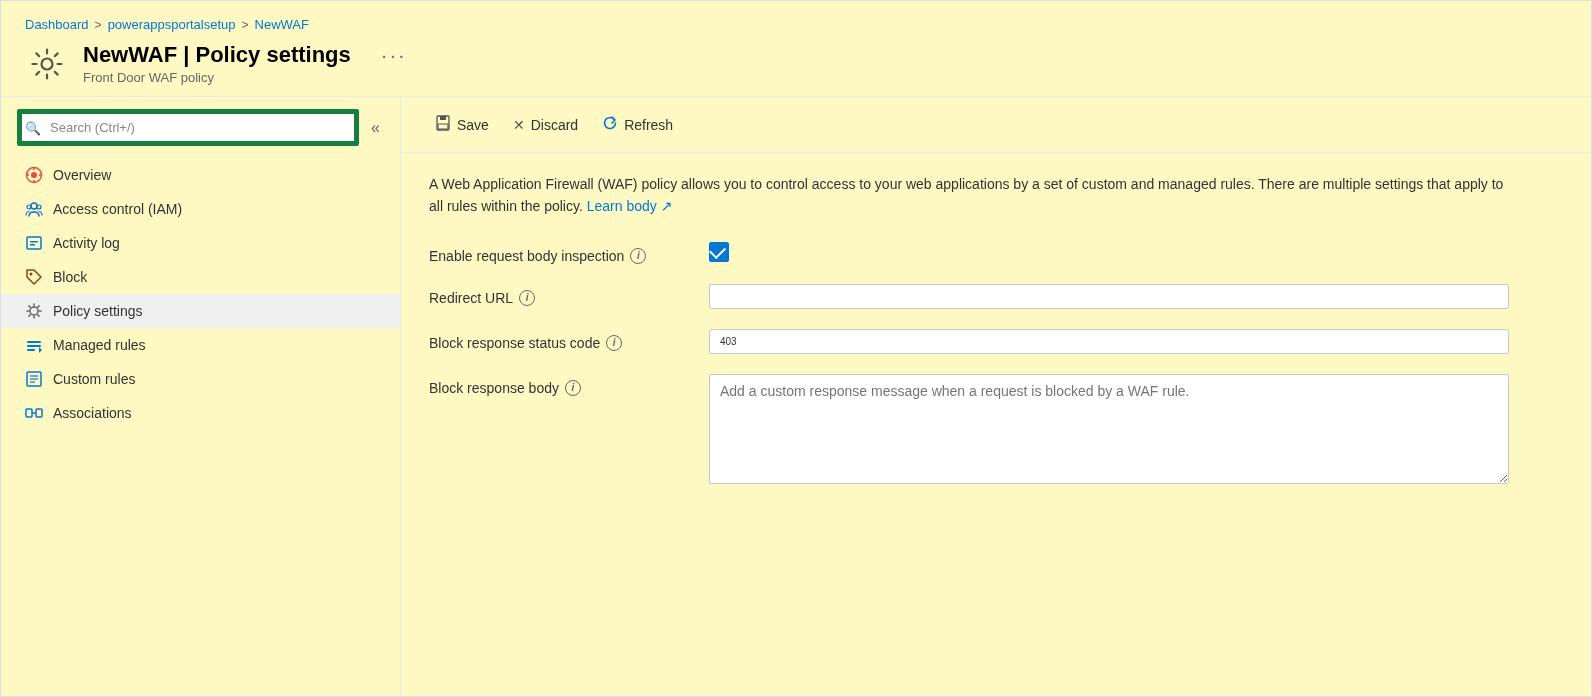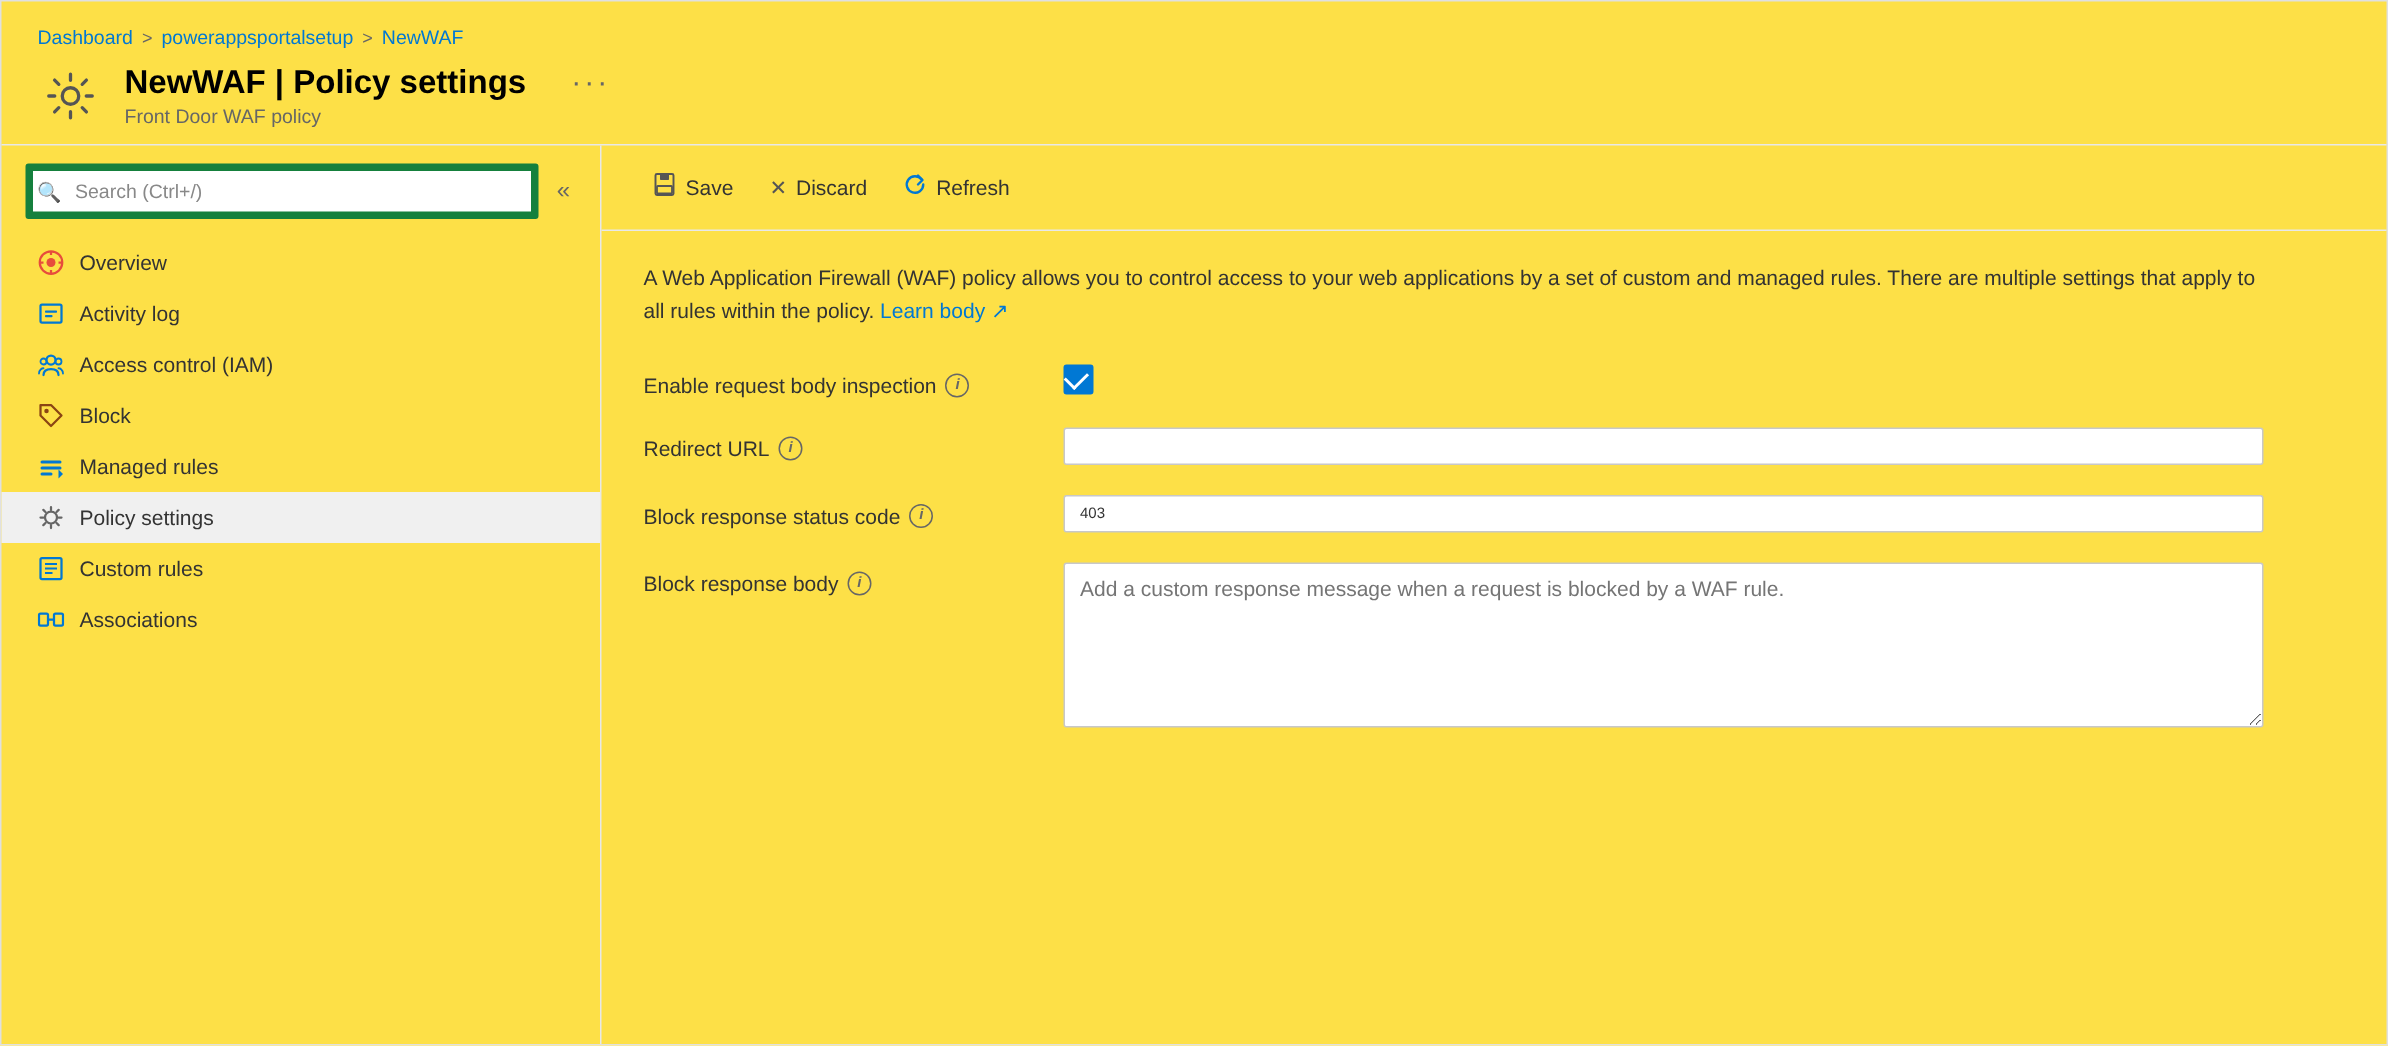--- a/index.html
+++ b/index.html
@@ -7,21 +7,21 @@
       font-family: 'Segoe UI', Arial, sans-serif;
       font-size: 14px;
       background: #fff;
       color: #333;
     }
     .page-container {
       display: flex;
       flex-direction: column;
       width: 1592px;
       min-height: 697px;
-      background: #fde047;
+      background: #fef9c3;
       border: 1px solid #e0e0e0;
     }
     
     .header {
       padding: 16px 24px 10px 24px;
       border-bottom: 1px solid #e8e8e8;
     }
     .breadcrumb {
       display: flex;
       align-items: center;
@@ -334,75 +334,75 @@
             <line x1="9" y1="1.5" x2="9" y2="4" stroke="#e74c3c" stroke-width="1.5"></line>
             <line x1="9" y1="14" x2="9" y2="16.5" stroke="#e74c3c" stroke-width="1.5"></line>
             <line x1="1.5" y1="9" x2="4" y2="9" stroke="#e74c3c" stroke-width="1.5"></line>
             <line x1="14" y1="9" x2="16.5" y2="9" stroke="#e74c3c" stroke-width="1.5"></line>
           </svg>
         </span>
         <span>Overview</span>
       </div>
 
       <div class="nav-item">
-        <span class="nav-icon icon-activity">
-          <svg width="18" height="18" viewBox="0 0 18 18" fill="none">
-            <rect x="2" y="3" width="14" height="12" rx="1" stroke="#0078d4" stroke-width="1.5"></rect>
-            <rect x="5" y="7" width="8" height="1.5" rx="0.5" fill="#0078d4"></rect>
-            <rect x="5" y="10" width="5" height="1.5" rx="0.5" fill="#0078d4"></rect>
-          </svg>
-        </span>
-        <span>Activity log</span>
-      </div>
-
-      <div class="nav-item">
         <span class="nav-icon icon-iam">
           <svg width="18" height="18" viewBox="0 0 18 18" fill="none">
             <circle cx="9" cy="6" r="3" stroke="#0078d4" stroke-width="1.5"></circle>
             <circle cx="4" cy="7" r="2" stroke="#0078d4" stroke-width="1.2"></circle>
             <circle cx="14" cy="7" r="2" stroke="#0078d4" stroke-width="1.2"></circle>
             <path d="M1 15c0-2.5 2-3.5 3-3.5" stroke="#0078d4" stroke-width="1.2" stroke-linecap="round"></path>
             <path d="M17 15c0-2.5-2-3.5-3-3.5" stroke="#0078d4" stroke-width="1.2" stroke-linecap="round"></path>
             <path d="M4 16c0-2.8 2.2-4 5-4s5 1.2 5 4" stroke="#0078d4" stroke-width="1.5" stroke-linecap="round"></path>
           </svg>
         </span>
         <span>Access control (IAM)</span>
       </div>
 
       <div class="nav-item">
+        <span class="nav-icon icon-activity">
+          <svg width="18" height="18" viewBox="0 0 18 18" fill="none">
+            <rect x="2" y="3" width="14" height="12" rx="1" stroke="#0078d4" stroke-width="1.5"></rect>
+            <rect x="5" y="7" width="8" height="1.5" rx="0.5" fill="#0078d4"></rect>
+            <rect x="5" y="10" width="5" height="1.5" rx="0.5" fill="#0078d4"></rect>
+          </svg>
+        </span>
+        <span>Activity log</span>
+      </div>
+
+      <div class="nav-item">
         <span class="nav-icon icon-tags">
           <svg width="18" height="18" viewBox="0 0 18 18" fill="none">
             <path d="M2 2h7l7 7-7 7-7-7V2z" stroke="#8B4513" stroke-width="1.5" stroke-linejoin="round"></path>
             <circle cx="6" cy="6" r="1.5" fill="#8B4513"></circle>
           </svg>
         </span>
         <span>Block</span>
       </div>
 
+
+      <div class="nav-item active">
+        <span class="nav-icon icon-policy">
+          <svg width="18" height="18" viewBox="0 0 18 18" fill="none">
+            <circle cx="9" cy="9" r="4" stroke="#666" stroke-width="1.5"></circle>
+            <path d="M9 2v2M9 14v2M2 9h2M14 9h2M3.9 3.9l1.4 1.4M12.7 12.7l1.4 1.4M14.1 3.9l-1.4 1.4M5.3 12.7l-1.4 1.4" stroke="#666" stroke-width="1.5" stroke-linecap="round"></path>
+          </svg>
+        </span>
+        <span>Policy settings</span>
+      </div>
 
       <div class="nav-item">
         <span class="nav-icon icon-managed">
           <svg width="18" height="18" viewBox="0 0 18 18" fill="none">
             <rect x="2" y="5" width="14" height="2" rx="1" fill="#0078d4"></rect>
             <rect x="2" y="9" width="14" height="2" rx="1" fill="#0078d4"></rect>
             <rect x="2" y="13" width="8" height="2" rx="1" fill="#0078d4"></rect>
             <polygon points="14,11 17,14 14,17" fill="#0078d4"></polygon>
           </svg>
         </span>
         <span>Managed rules</span>
-      </div>
-
-      <div class="nav-item active">
-        <span class="nav-icon icon-policy">
-          <svg width="18" height="18" viewBox="0 0 18 18" fill="none">
-            <circle cx="9" cy="9" r="4" stroke="#666" stroke-width="1.5"></circle>
-            <path d="M9 2v2M9 14v2M2 9h2M14 9h2M3.9 3.9l1.4 1.4M12.7 12.7l1.4 1.4M14.1 3.9l-1.4 1.4M5.3 12.7l-1.4 1.4" stroke="#666" stroke-width="1.5" stroke-linecap="round"></path>
-          </svg>
-        </span>
-        <span>Policy settings</span>
       </div>
 
       <div class="nav-item">
         <span class="nav-icon icon-custom">
           <svg width="18" height="18" viewBox="0 0 18 18" fill="none">
             <rect x="2" y="2" width="14" height="14" rx="1" stroke="#0078d4" stroke-width="1.5"></rect>
             <line x1="5" y1="6" x2="13" y2="6" stroke="#0078d4" stroke-width="1.2"></line>
             <line x1="5" y1="9" x2="13" y2="9" stroke="#0078d4" stroke-width="1.2"></line>
             <line x1="5" y1="12" x2="10" y2="12" stroke="#0078d4" stroke-width="1.2"></line>
           </svg>

